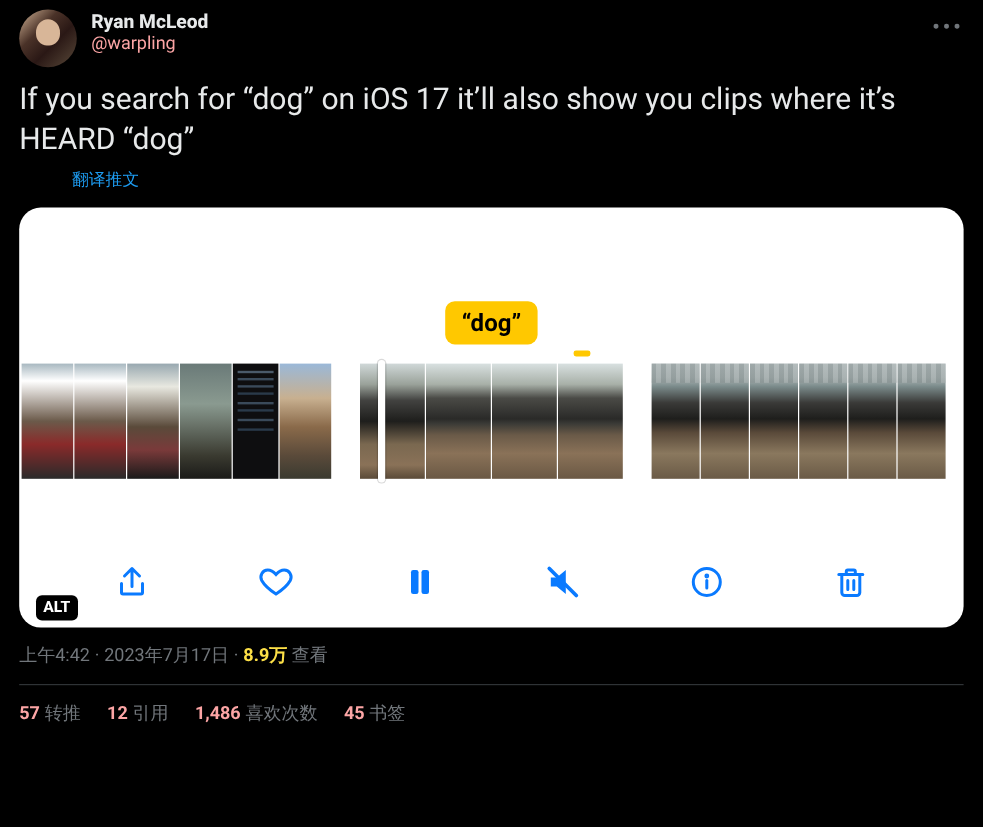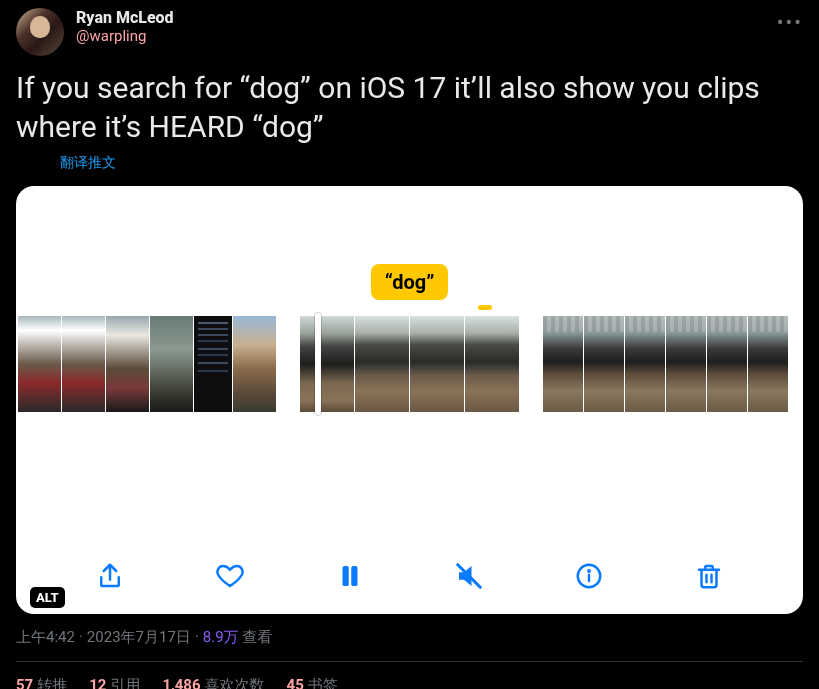--- a/index.html
+++ b/index.html
@@ -51,38 +51,38 @@
   .more-icon {
     position: absolute;
     right: 0;
     top: 2px;
     color: #71767b;
     font-size: 20px;
     letter-spacing: 2px;
     cursor: pointer;
   }
   .tweet-text {
-    font-size: 30px;
+    font-size: 25px;
     line-height: 1.3;
     margin-bottom: 6px;
     color: #e7e9ea;
   }
   .translate-link {
     color: #1d9bf0;
     font-size: 14px;
     margin-bottom: 14px;
     cursor: pointer;
     display: inline-block;
     margin-left: 44px;
   }
   .media-card {
     background: #fff;
     border-radius: 18px;
     width: 100%;
-    height: 428px;
+    height: 350px;
     position: relative;
     overflow: hidden;
     margin-bottom: 14px;
   }
   .bubble-row {
     position: absolute;
     top: 78px;
     left: 0; right: 0;
     display: flex;
     justify-content: center;
@@ -175,21 +175,21 @@
     border-radius: 5px;
     cursor: pointer;
   }
   .meta-row {
     color: #71767b;
     font-size: 15px;
     padding-bottom: 14px;
     border-bottom: 1px solid #2f3336;
   }
   .meta-row .dot { margin: 0 4px; }
-  .meta-row .strong { color: #8b5cf6; font-weight: 400; text-align: center; }
+  .meta-row .strong { color: #fde047; font-weight: 700; text-align: center; }
   .stats-row {
     display: flex;
     gap: 22px;
     padding-top: 14px;
     color: #71767b;
     font-size: 15px;
   }
   .stats-row .num { color: #fca5a5; font-weight: 700; margin-right: 4px; }
   .stats-row > span { cursor: pointer; }
 </style>

